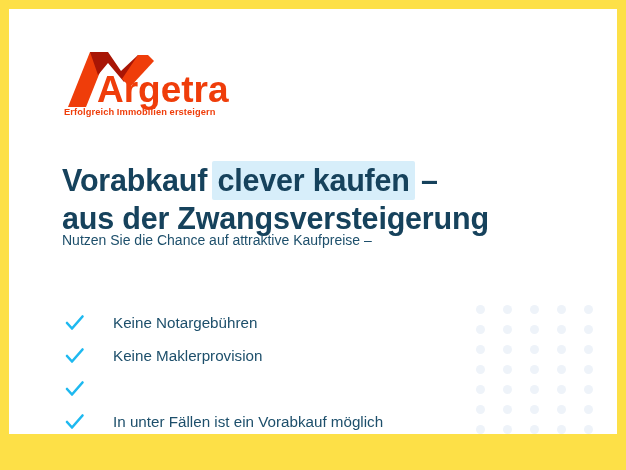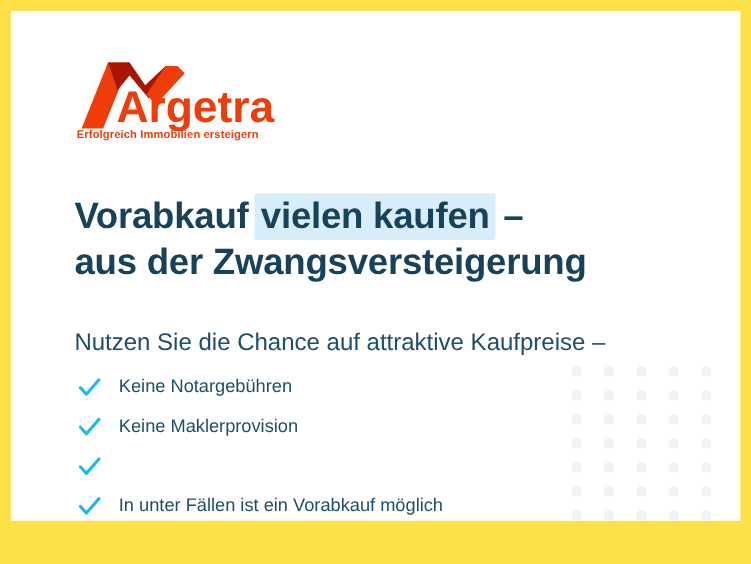--- a/index.html
+++ b/index.html
@@ -91,23 +91,23 @@
     background: #d7eefa;
     padding: 2px 5px 3px 5px;
     border-radius: 2px;
     margin: 0 -2px 0 -3px;
   }
 
   
   #subheading {
     position: absolute;
     left: 53px;
-    top: 242px;
-    z-index: 2;
-    font-size: 20px;
+    top: 207px;
+    z-index: 2;
+    font-size: 14px;
     line-height: 1.56;
     color: #1d4f6b;
     white-space: nowrap;
   }
   #subheading span { display: block; }
 
   
   #benefits {
     position: absolute;
     left: 55px;
@@ -115,20 +115,21 @@
     z-index: 2;
     margin: 0;
     padding: 0;
     list-style: none;
   }
   #benefits li {
     display: flex;
     align-items: center;
     height: 30px;
     margin-bottom: 3px;
+    gap: 14px;
   }
   #benefits .check-icon {
     flex: 0 0 auto;
     width: 21px;
     height: 21px;
     margin-right: 14px;
     display: block;
   }
   #benefits .benefit-text {
     font-size: 15.2px;
@@ -190,21 +191,21 @@
         <polygon points="74,6 84,6 90,12 66,38 58,30" fill="#ef3d0a"></polygon>
 
         <text x="33" y="53" font-family="Liberation Sans, sans-serif" font-size="37" font-weight="bold" fill="#ef3d0a">Argetra</text>
 
         <text x="0" y="66" font-family="Liberation Sans, sans-serif" font-size="9.3" font-weight="bold" fill="#ef3d0a" letter-spacing="0.1">Erfolgreich Immobilien ersteigern</text>
       </svg>
     </div>
 
 
     <h1 id="headline">
-      <span class="hl-line"><span>Vorabkauf </span><span class="hl-mark">vielen kaufen</span><span> –</span></span>
+      <span class="hl-line"><span>Vorabkauf </span><span class="hl-mark">clever kaufen</span><span> –</span></span>
       <span class="hl-line">aus der Zwangsversteigerung</span>
     </h1>
 
     <p id="subheading">
       <span>Nutzen Sie die Chance auf attraktive Kaufpreise –</span>
     </p>
 
     <ul id="benefits">
       <li>
         <svg class="check-icon" viewBox="0 0 21 21">

